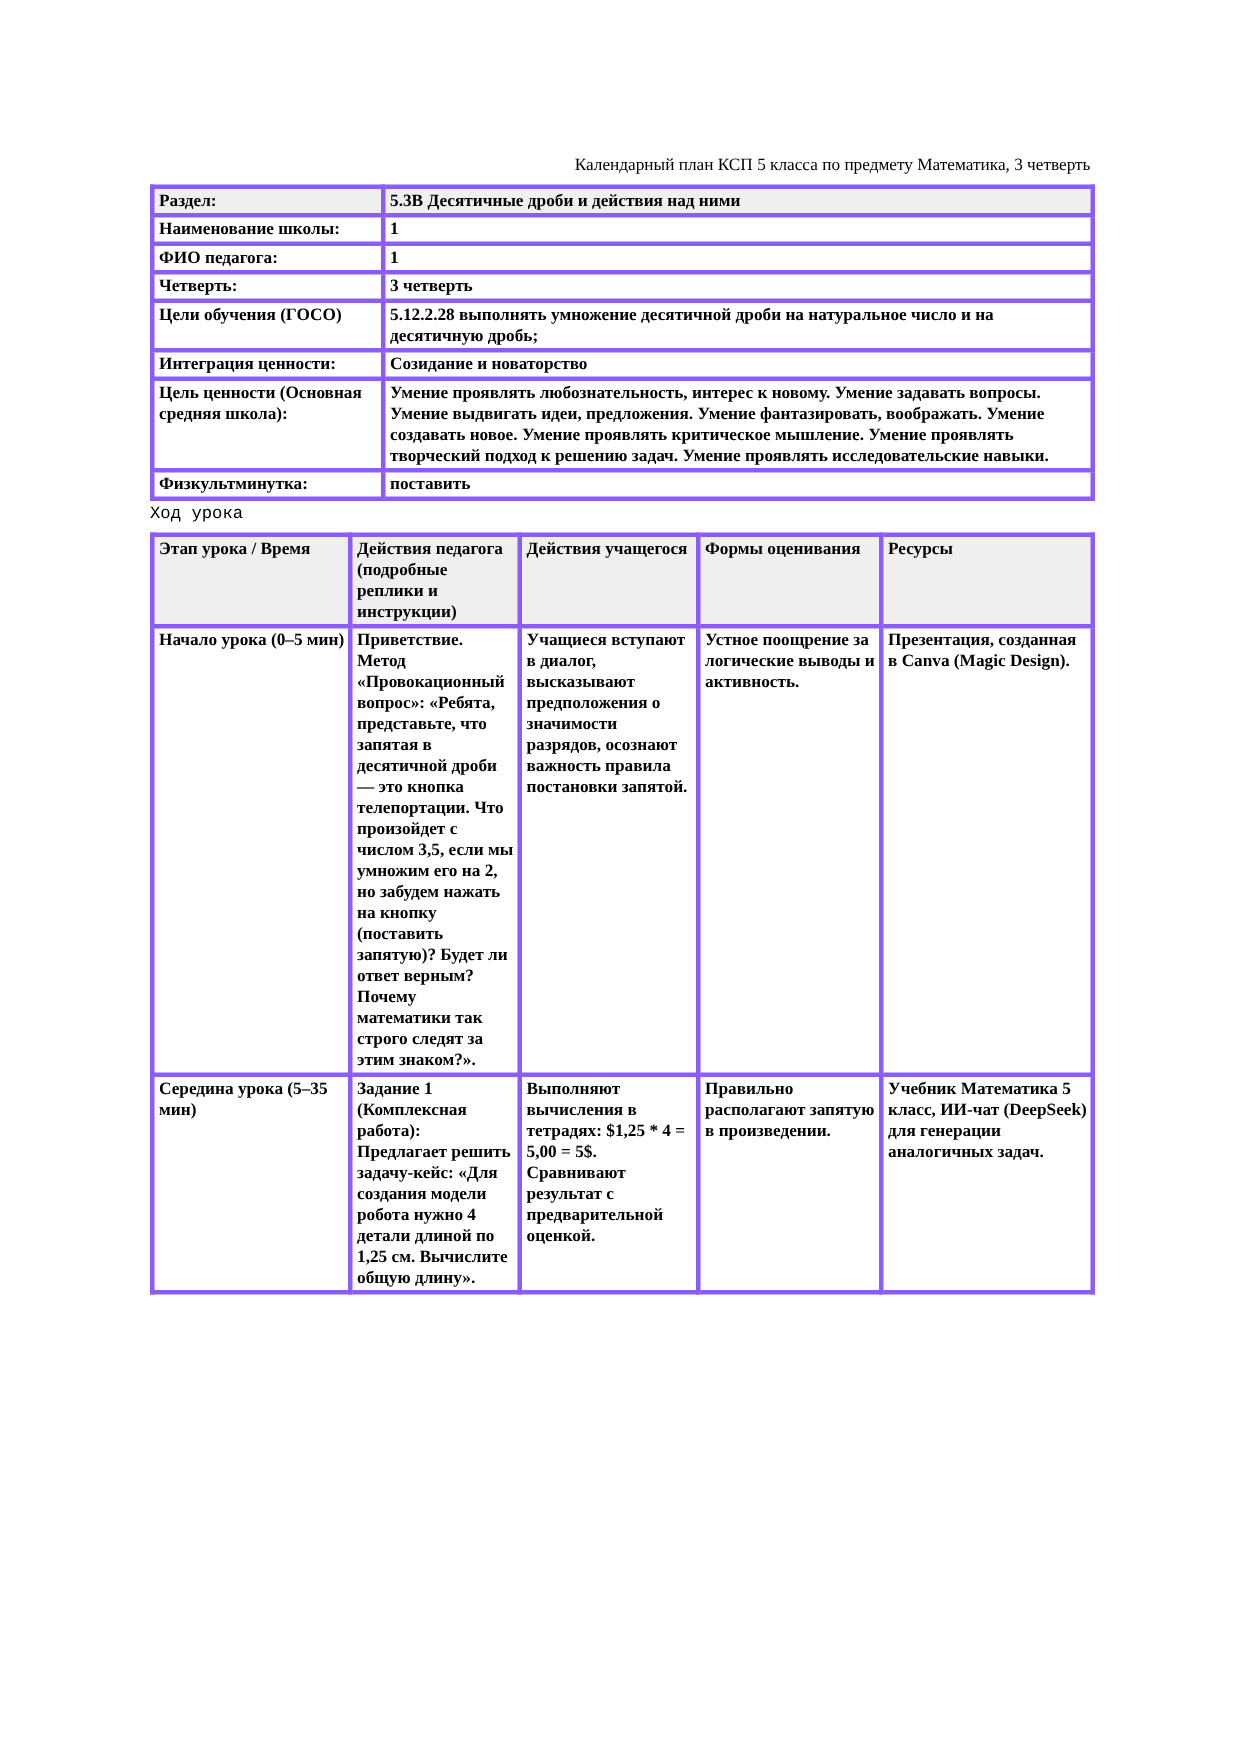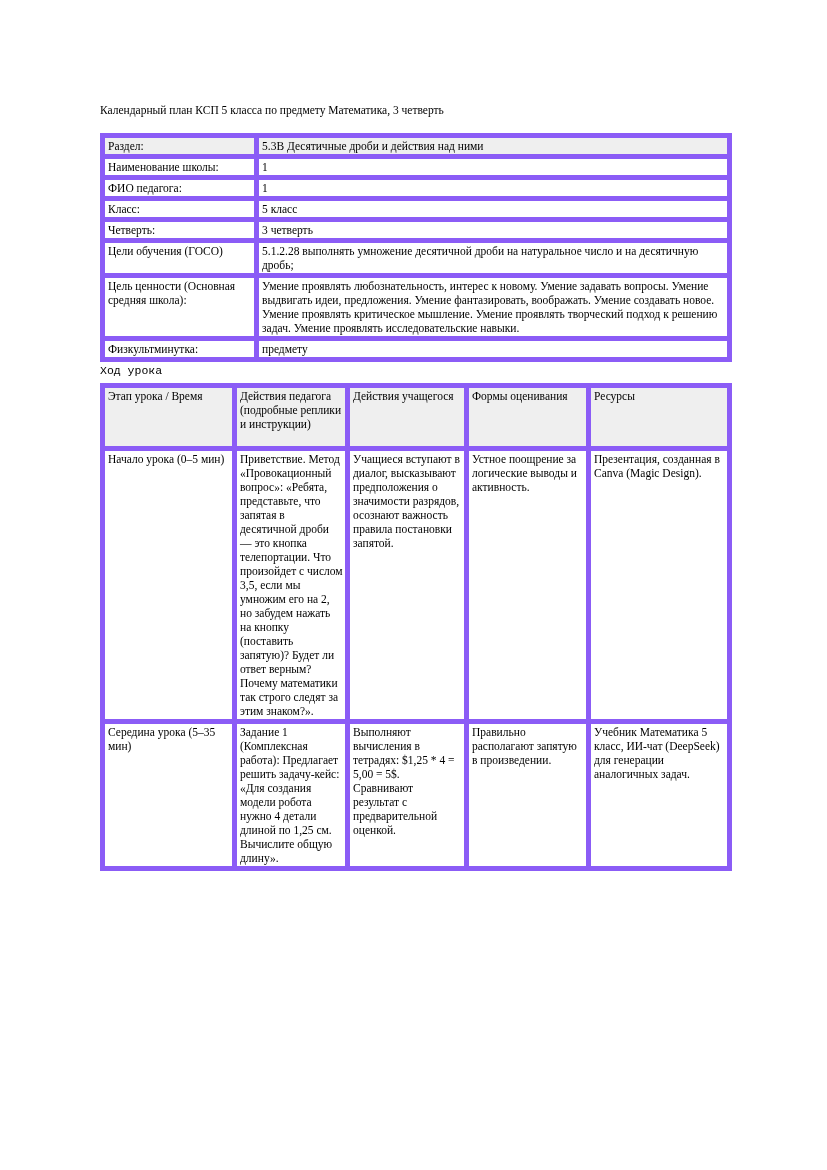--- a/index.html
+++ b/index.html
@@ -18,37 +18,38 @@
     position: relative;
     width: 827px;
     height: 1170px;
     box-sizing: border-box;
     padding: 103px 100px 0 100px;
     background: #ffffff;
   }
   .doc-title {
     font-size: 11.5px;
     line-height: 14px;
-    margin: 0 0 16px 0;
+    margin: 0 0 6px 0;
     white-space: nowrap;
+    text-align: right;
   }
   table.doc-table {
     border-collapse: collapse;
     table-layout: fixed;
     width: 627px;
     font-size: 11.5px;
     line-height: 14px;
   }
   table.doc-table td,
   table.doc-table th {
-    border: 5px solid #8b5cf6;
+    border: 3px solid #8b5cf6;
     padding: 1px 3px 1px 3px;
     vertical-align: top;
     text-align: left;
-    font-weight: normal;
+    font-weight: bold;
     overflow-wrap: break-word;
     word-wrap: break-word;
     hyphens: none;
   }
   .shaded {
     background: #efefef;
   }
   
   table.info-table col.c0 { width: 154px; }
   table.info-table col.c1 { width: 473px; }
@@ -95,38 +96,38 @@
       </tr>
       <tr>
         <td>Наименование школы:</td>
         <td>1</td>
       </tr>
       <tr>
         <td>ФИО педагога:</td>
         <td>1</td>
       </tr>
       <tr>
-        <td>Класс:</td>
-        <td>5 класс</td>
-      </tr>
-      <tr>
         <td>Четверть:</td>
         <td>3 четверть</td>
       </tr>
       <tr>
         <td>Цели обучения (ГОСО)</td>
-        <td>5.1.2.28 выполнять умножение десятичной дроби на натуральное число и на десятичную дробь;</td>
+        <td>5.12.2.28 выполнять умножение десятичной дроби на натуральное число и на десятичную дробь;</td>
+      </tr>
+      <tr>
+        <td>Интеграция ценности:</td>
+        <td>Созидание и новаторство</td>
       </tr>
       <tr>
         <td>Цель ценности (Основная средняя школа):</td>
         <td>Умение проявлять любознательность, интерес к новому. Умение задавать вопросы. Умение выдвигать идеи, предложения. Умение фантазировать, воображать. Умение создавать новое. Умение проявлять критическое мышление. Умение проявлять творческий подход к решению задач. Умение проявлять исследовательские навыки.</td>
       </tr>
       <tr>
         <td>Физкультминутка:</td>
-        <td>предмету</td>
+        <td>поставить</td>
       </tr>
     </tbody>
   </table>
 
   <p class="section-caption">Ход урока</p>
 
   <table class="doc-table flow-table">
     <colgroup>
       <col class="f0">
         <col class="f1">

